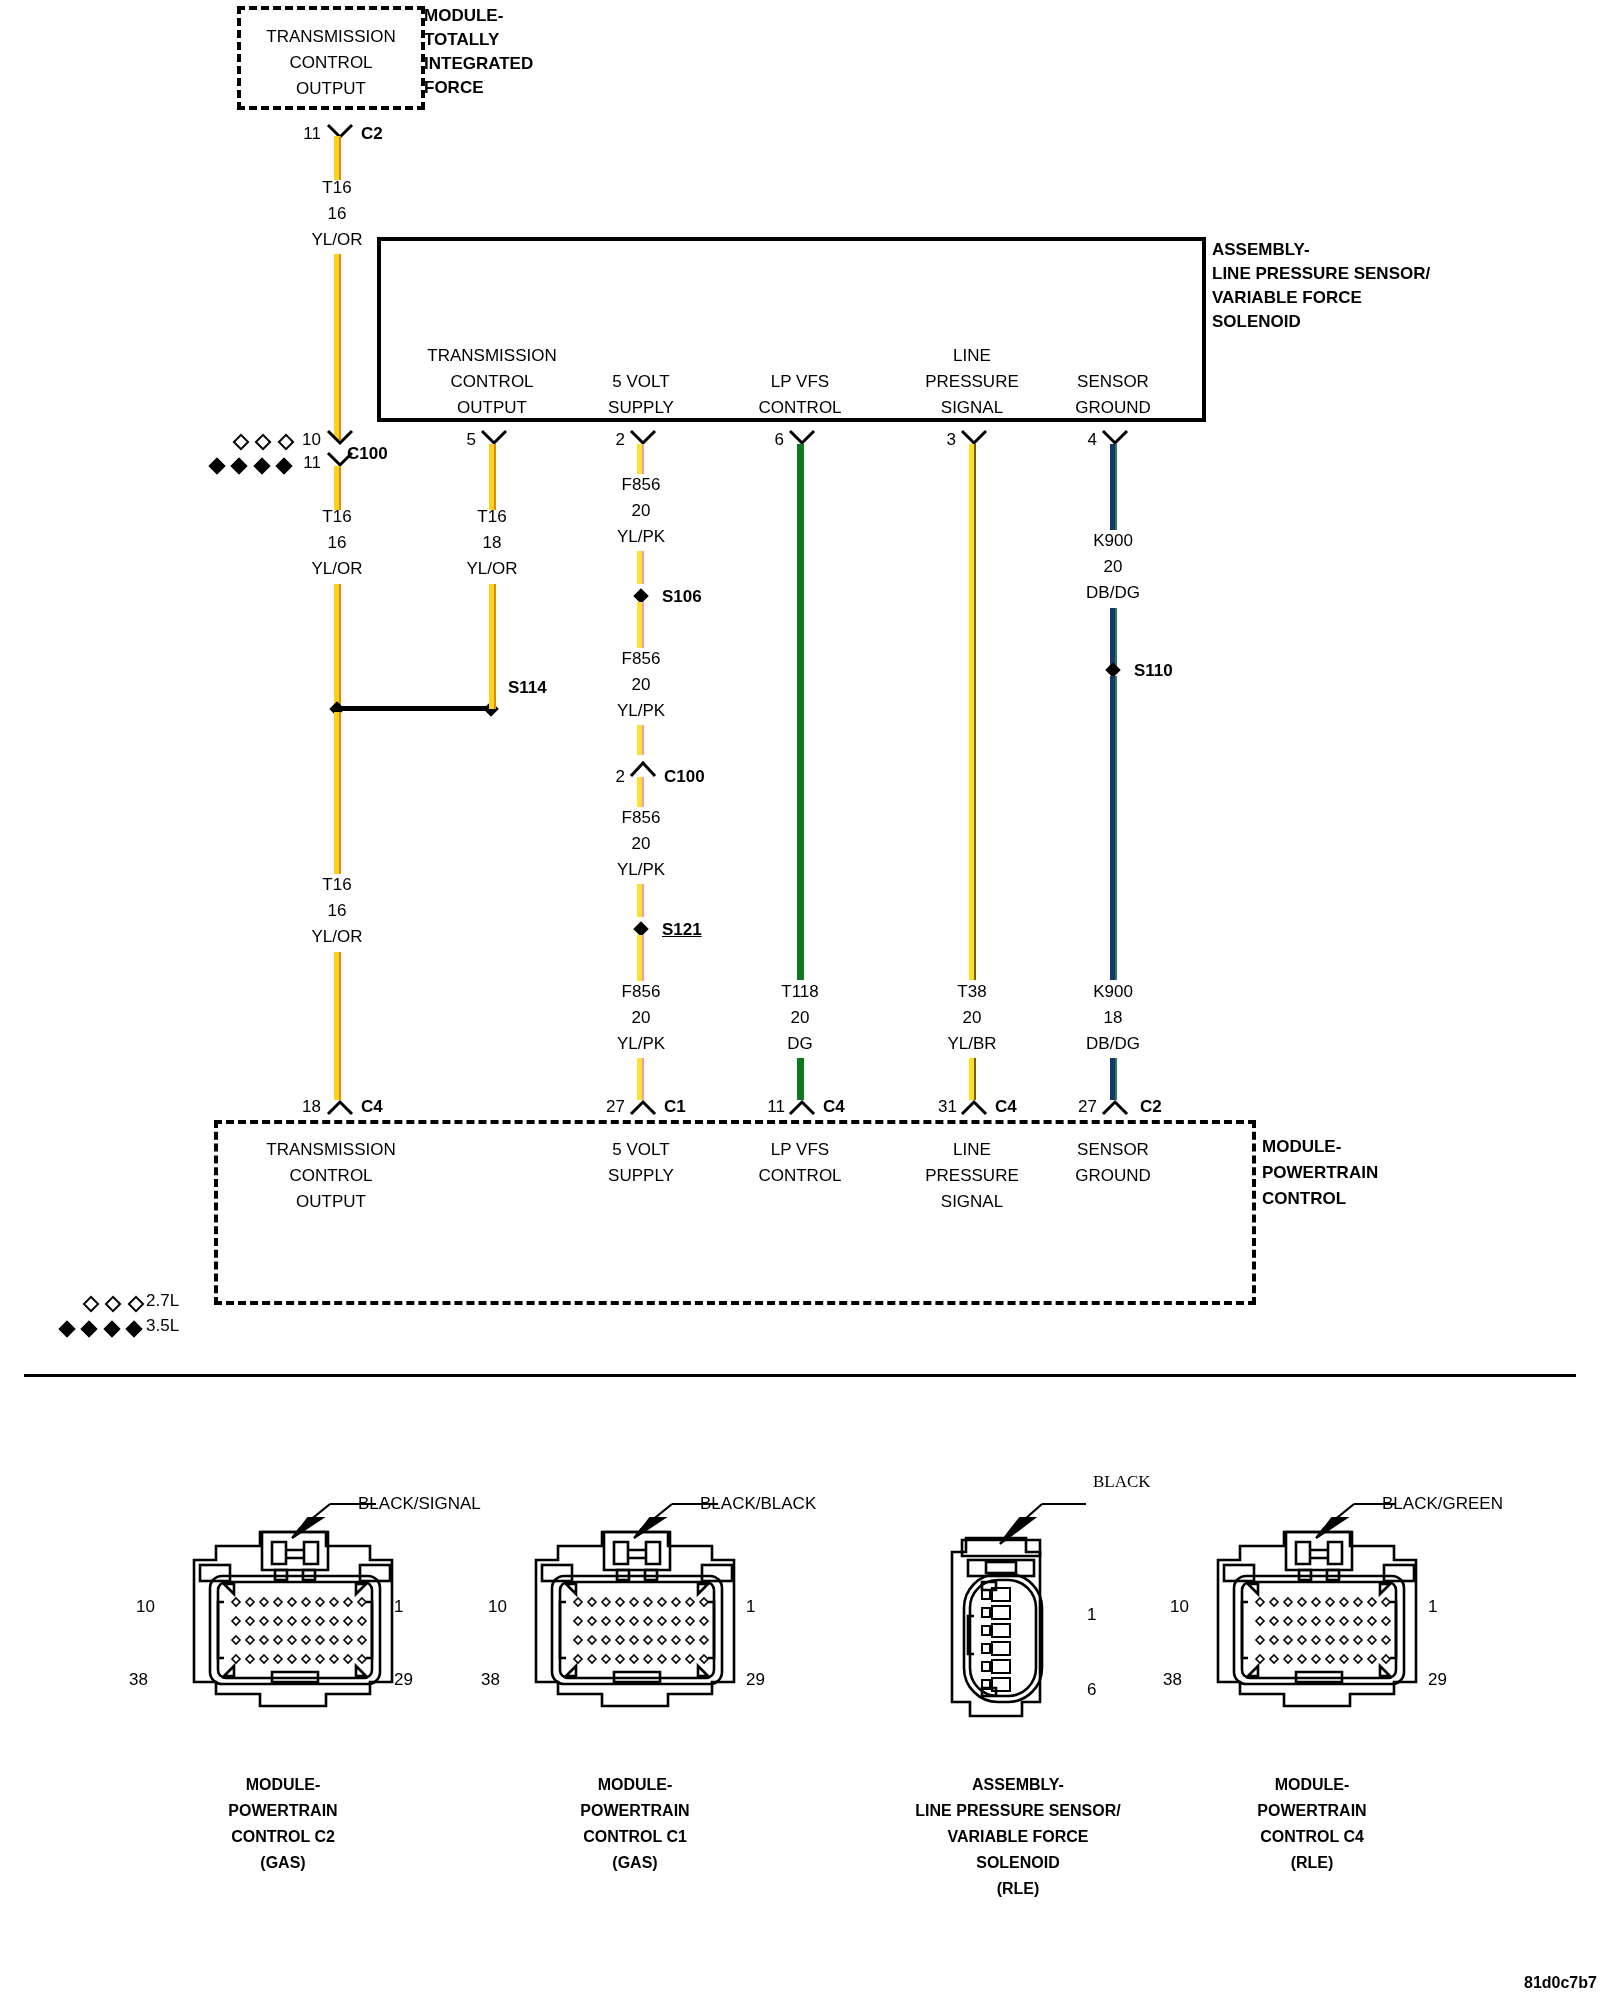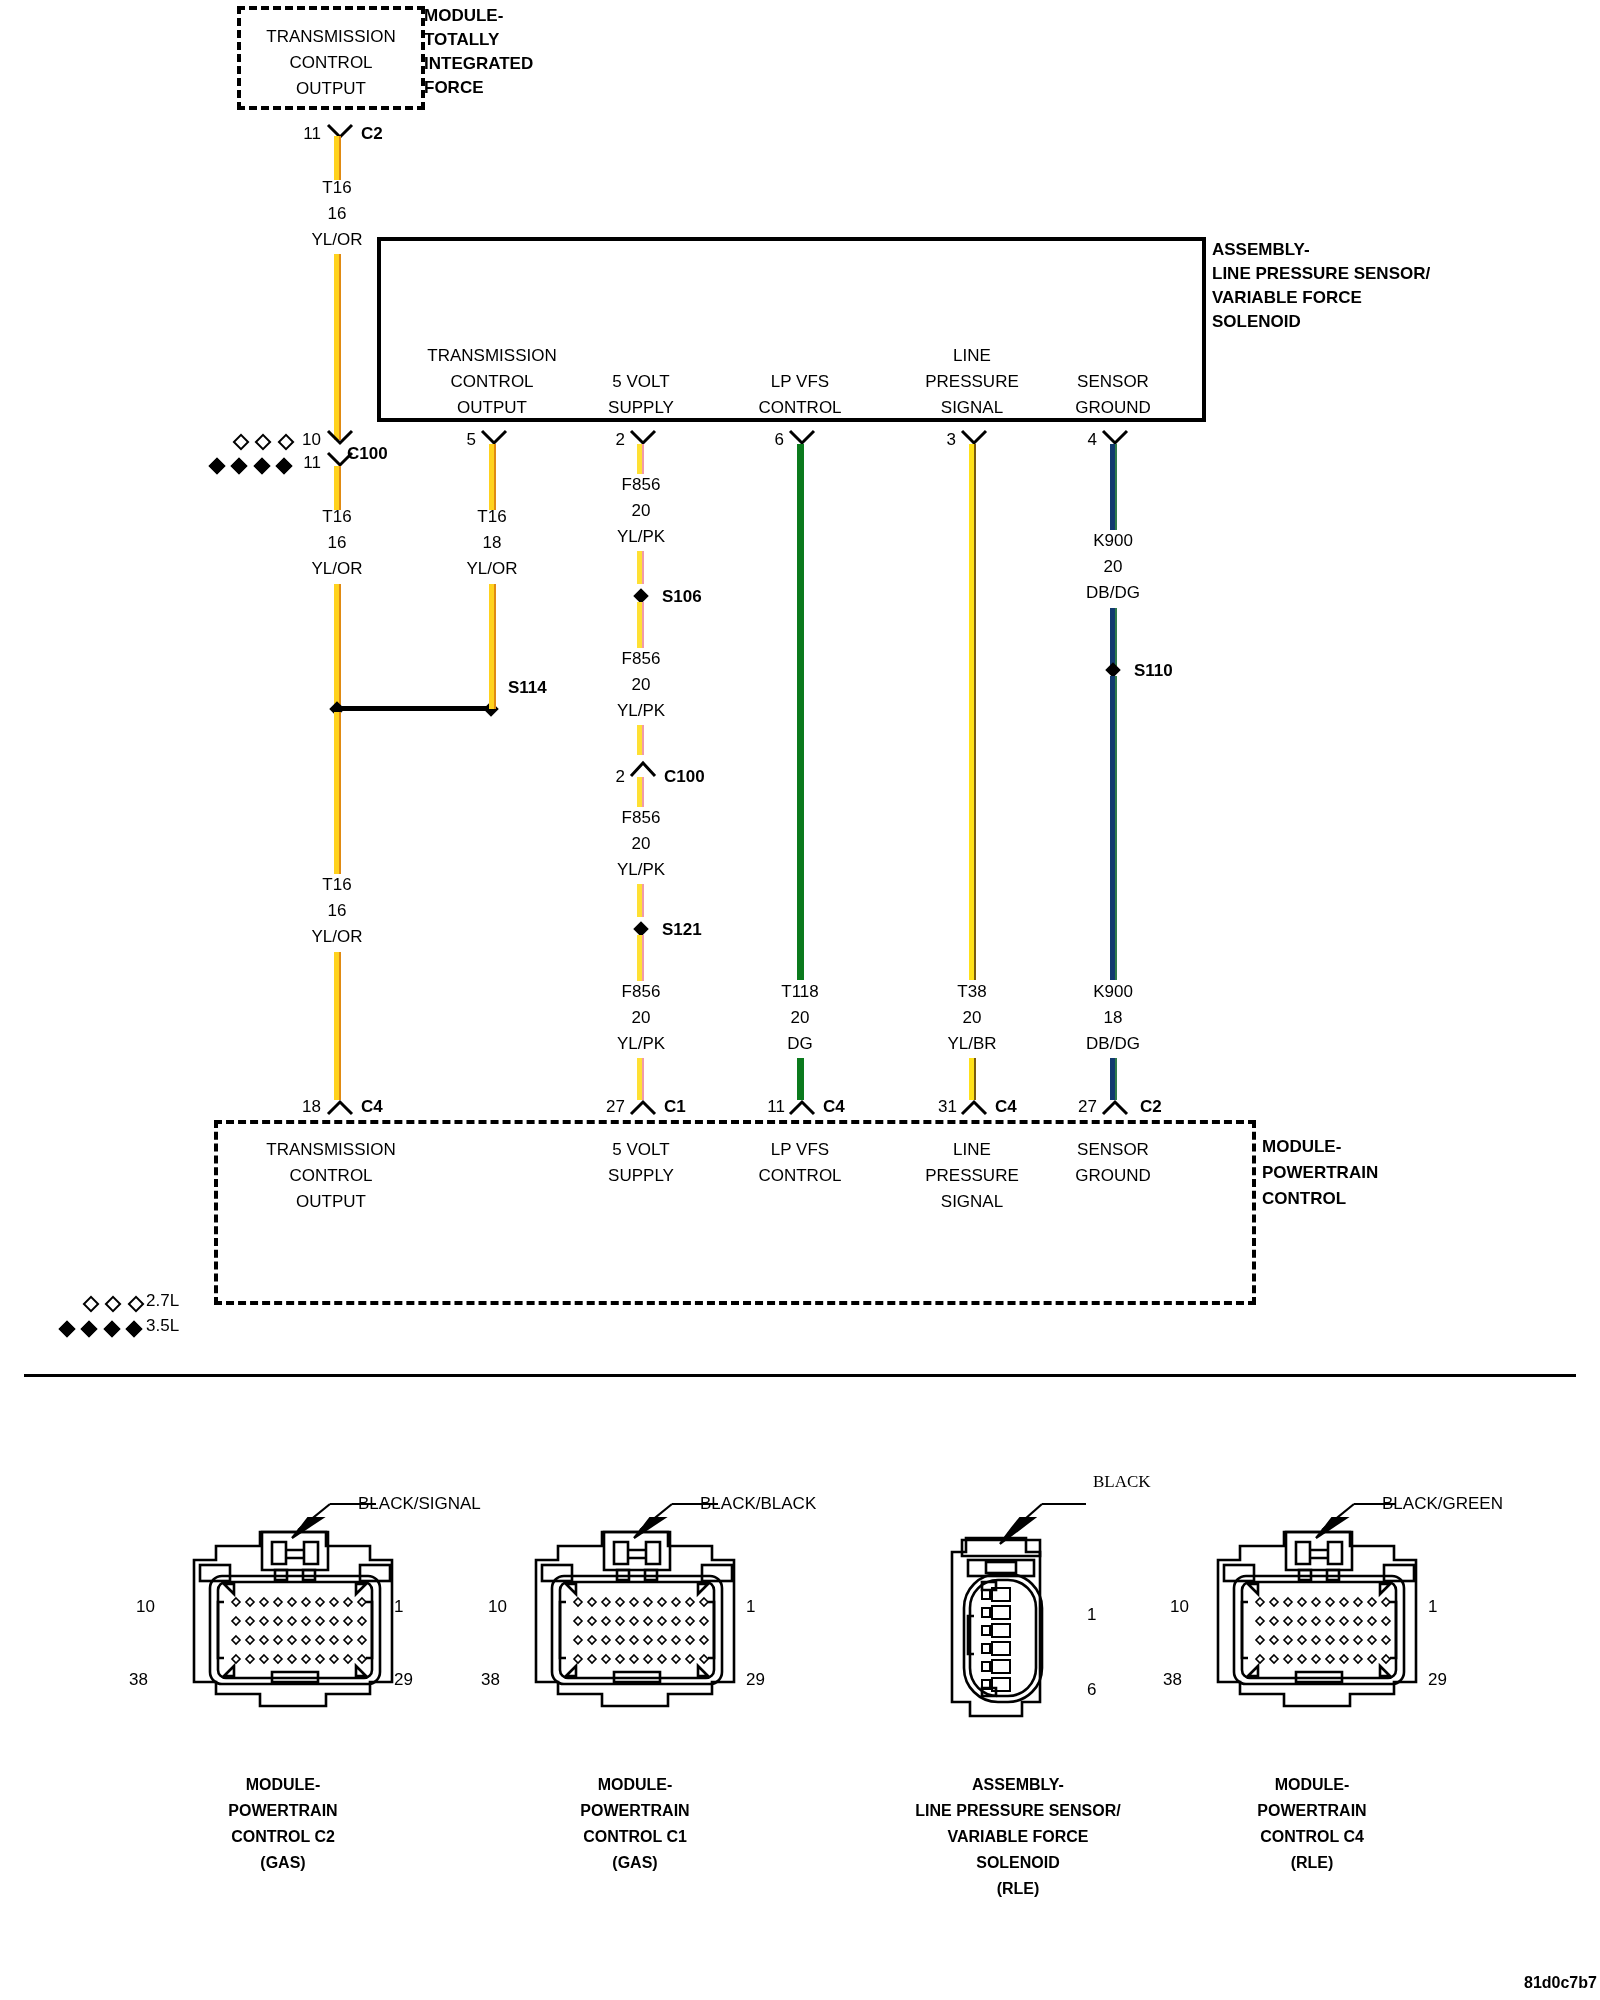--- a/index.html
+++ b/index.html
@@ -220,21 +220,21 @@
 <div class="abs txt bold" style="left:664px;top:764px;">C100</div>
 
 <div class="wire w-ylpk" style="left:637px;top:777px;height:30px;"></div>
 <div class="abs txt ctr" style="left:641px;top:805px;">
   <div>F856</div>
   <div>20</div>
   <div>YL/PK</div>
 </div>
 <div class="wire w-ylpk" style="left:637px;top:884px;height:33px;"></div>
 <div class="splice" style="left:641px;top:929px;"></div>
-<div class="abs txt bold" style="left:662px;top:917px;">S121</div>
+<div class="abs txt bold" style="left:662px;top:917px;text-decoration:underline;">S121</div>
 <div class="wire w-ylpk" style="left:637px;top:935px;height:46px;"></div>
 <div class="abs txt ctr" style="left:641px;top:979px;">
   <div>F856</div>
   <div>20</div>
   <div>YL/PK</div>
 </div>
 <div class="wire w-ylpk" style="left:637px;top:1058px;height:42px;"></div>
 
 <div class="wire w-dg" style="left:797px;top:444px;height:536px;"></div>
 <div class="abs txt ctr" style="left:800px;top:979px;">

